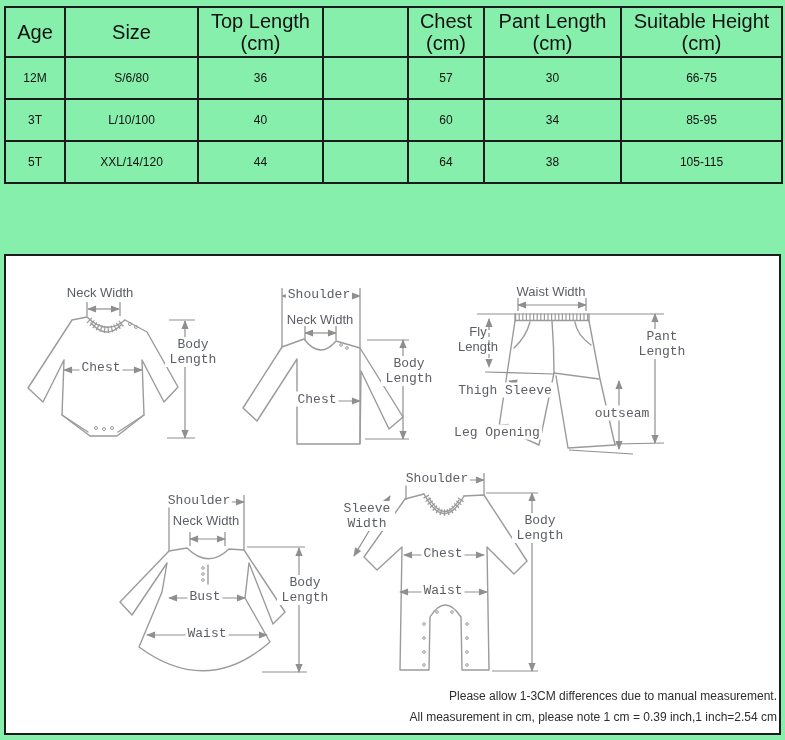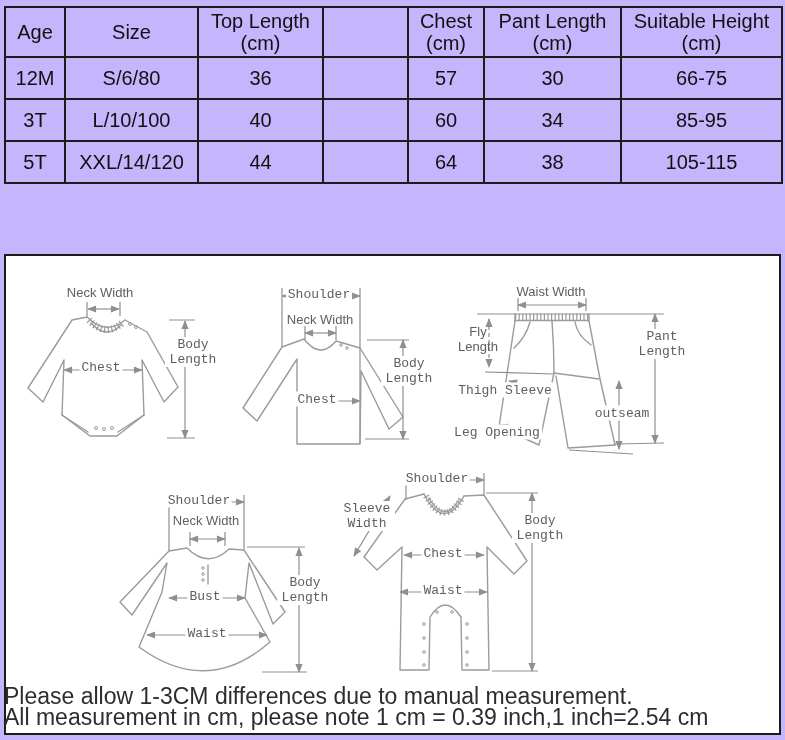--- a/index.html
+++ b/index.html
@@ -1,51 +1,51 @@
 <!DOCTYPE html>
 <html><head>
 <meta charset="utf-8">
 <style>
   html,body{margin:0;padding:0;background:#fff;}
   .page{
-    position:relative;width:785px;height:740px;background:#c4b5fd;
+    position:relative;width:785px;height:740px;background:#86efac;
     font-family:"Liberation Sans","DejaVu Sans",sans-serif;overflow:hidden;
   }
   
   table.size{
     position:absolute;left:4px;top:6px;width:777px;
     border-collapse:collapse;table-layout:fixed;
   }
   table.size th,table.size td{
     border:2px solid #1c1c1c;text-align:center;vertical-align:middle;
     font-weight:normal;color:#111;padding:0;overflow:hidden;
   }
   table.size th{height:48px;font-size:20px;line-height:22px;white-space:pre-line;}
-  table.size td{height:40px;font-size:20px;}
+  table.size td{height:40px;font-size:12px;}
   
   .diagram-box{
     position:absolute;left:4px;top:254px;width:773px;height:477px;
     border:2px solid #1c1c1c;background:#fff;
   }
   .diagram-svg{position:absolute;overflow:visible;}
   .lbl{
     position:absolute;transform:translate(-50%,-50%);
     color:#5c6066;font-size:13px;line-height:15px;white-space:nowrap;
     text-align:center;z-index:3;
   }
   .lbl.bg{background:#fff;padding:0 2px;font-family:Liberation Mono, monospace;}
   .lbl.wrap{white-space:normal;width:52px;}
   .gline{stroke:#9b9b9b;stroke-width:1.4;fill:none;stroke-linejoin:round;stroke-linecap:round;}
   .hatch{stroke:#9b9b9b;fill:none;stroke-width:7;stroke-dasharray:1.2 2.4;}
   .arrow{stroke:#8f8f8f;stroke-width:1.2;fill:none;}
   .dot{fill:none;stroke:#9b9b9b;stroke-width:1;}
   
   .notes{
-    position:absolute;left:4px;top:686px;width:773px;text-align:left;
-    color:#2d2d2d;font-size:23px;line-height:21px;
+    position:absolute;left:4px;top:686px;width:773px;text-align:right;
+    color:#2d2d2d;font-size:12px;line-height:21px;
   }
 </style>
 </head>
 <body>
 
 <div class="page">
 
   <svg width="0" height="0" style="position:absolute">
     <defs>
       <marker id="ah" markerWidth="9" markerHeight="8" refX="7.2" refY="3.5" orient="auto-start-reverse">

